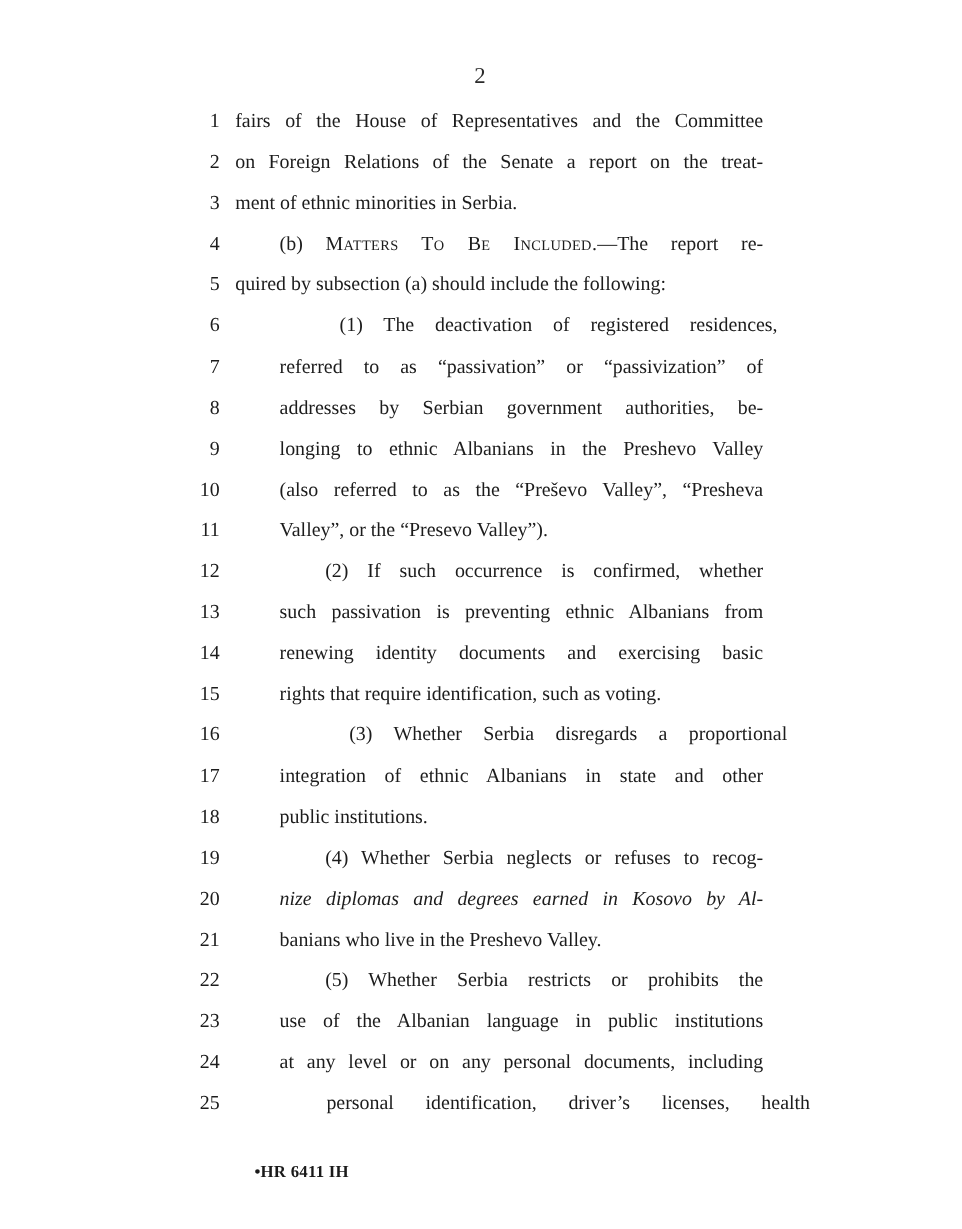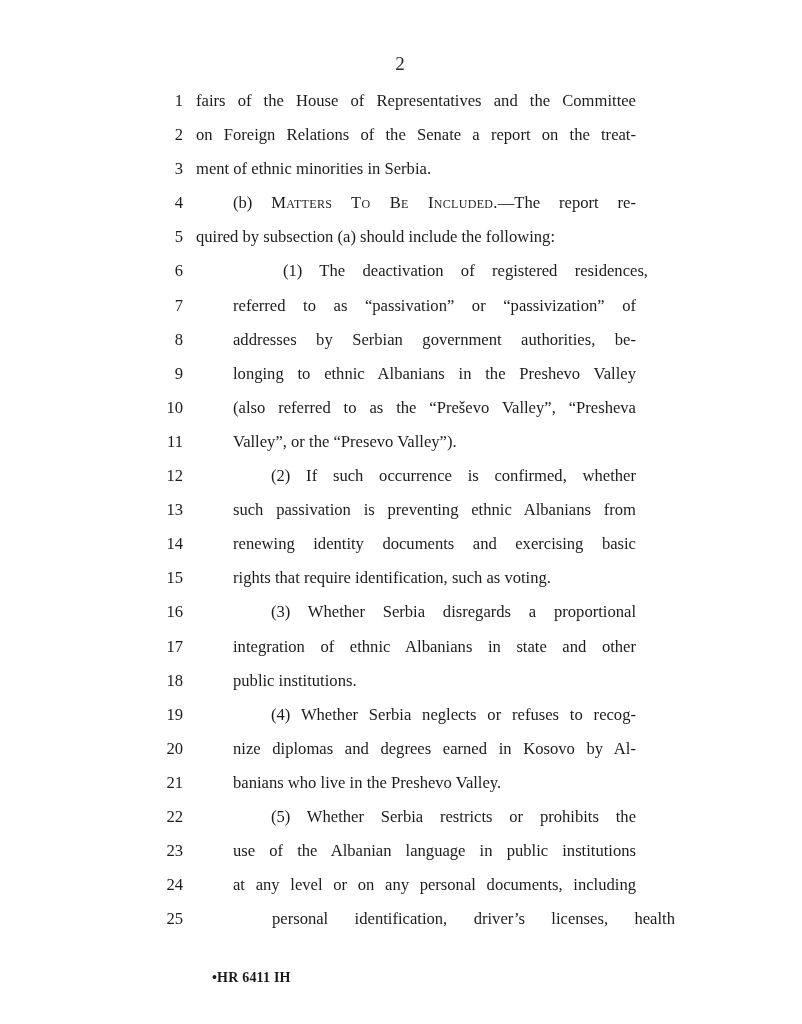--- a/index.html
+++ b/index.html
@@ -168,41 +168,41 @@
       <span class="txt lvl1" style="right: auto; width: 403px; word-spacing: 14.3344px;">renewing identity documents and exercising basic</span>
     </div>
 
     <div class="line">
       <span class="ln">15</span>
       <span class="txt lvl1 last">rights that require identification, such as voting.</span>
     </div>
 
     <div class="line">
       <span class="ln">16</span>
-      <span class="txt lvl1-first" style="right: auto; width: 365px; word-spacing: 13.6188px;">(3) Whether Serbia disregards a proportional</span>
+      <span class="txt lvl1-first" style="right: auto; width: 365px; word-spacing: 13.6188px; margin-left: 20px;">(3) Whether Serbia disregards a proportional</span>
     </div>
 
     <div class="line">
       <span class="ln">17</span>
       <span class="txt lvl1" style="right: auto; width: 403px; word-spacing: 11.4241px;">integration of ethnic Albanians in state and other</span>
     </div>
 
     <div class="line">
       <span class="ln">18</span>
       <span class="txt lvl1 last">public institutions.</span>
     </div>
 
     <div class="line">
       <span class="ln">19</span>
       <span class="txt lvl1-first" style="right: auto; width: 365px; word-spacing: 6.70312px;">(4) Whether Serbia neglects or refuses to recog-</span>
     </div>
 
     <div class="line">
       <span class="ln">20</span>
-      <span class="txt lvl1" style="right: auto; width: 403px; word-spacing: 7.51758px;">nize diplomas and degrees earned in Kosovo by Al-</span>
+      <span class="txt lvl1" style="right: auto; width: 403px; word-spacing: 7.51758px; font-style: italic;">nize diplomas and degrees earned in Kosovo by Al-</span>
     </div>
 
     <div class="line">
       <span class="ln">21</span>
       <span class="txt lvl1 last">banians who live in the Preshevo Valley.</span>
     </div>
 
     <div class="line">
       <span class="ln">22</span>
       <span class="txt lvl1-first" style="right: auto; width: 365px; word-spacing: 12.6536px;">(5) Whether Serbia restricts or prohibits the</span>

